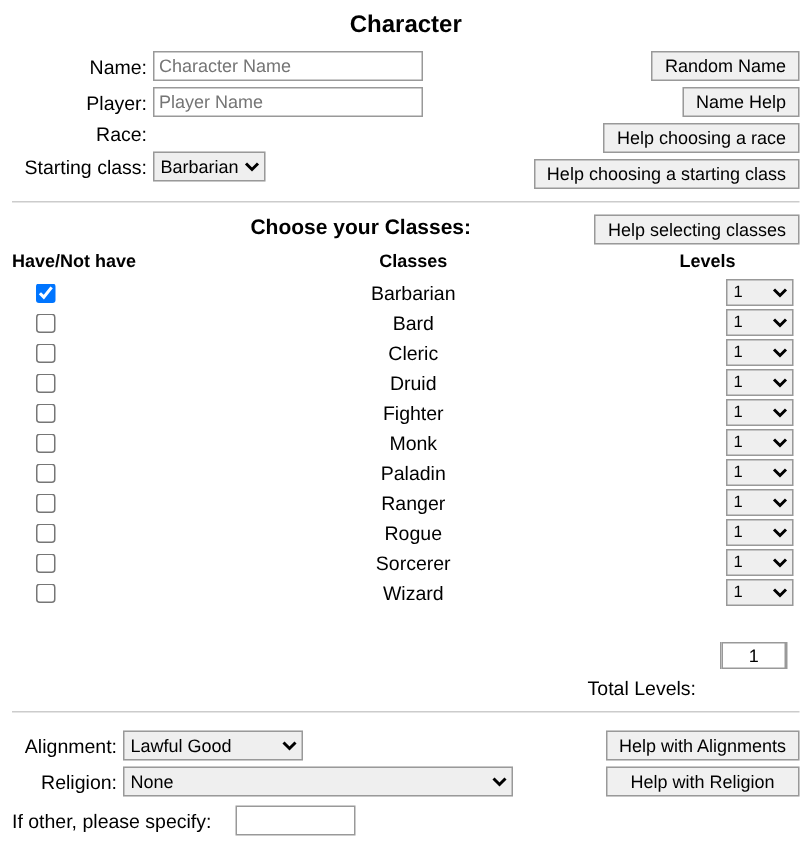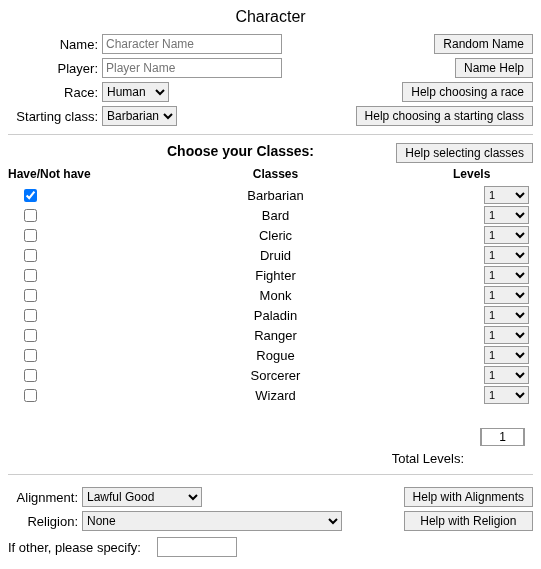--- a/index.html
+++ b/index.html
@@ -195,35 +195,34 @@
       gap: 4px;
     }
     input[type="checkbox"] {
       width: 13px;
       height: 13px;
     }
   </style>
 </head>
 <body>
 
-<div style="font-size:16px; font-weight:normal; text-align:center; margin-bottom:8px;">Character</div>
+<div style="font-size:16px; font-weight:bold; text-align:center; margin-bottom:8px;">Character</div>
 
 <div class="top-section">
   <div class="form-fields">
     <div class="form-row">
       <label>Name:</label>
       <input type="text" value="" placeholder="Character Name" style="">
     </div>
     <div class="form-row">
       <label>Player:</label>
       <input type="text" value="" placeholder="Player Name" style="">
     </div>
     <div class="form-row">
       <label>Race:</label>
-      <select><option value="Human">Human</option><option value="Elf">Elf</option><option value="Dwarf">Dwarf</option><option value="Halfling">Halfling</option><option value="Half-Elf">Half-Elf</option><option value="Half-Orc">Half-Orc</option><option value="Gnome">Gnome</option></select>
     </div>
     <div class="form-row">
       <label>Starting class:</label>
       <select><option value="Barbarian">Barbarian</option><option value="Bard">Bard</option><option value="Cleric">Cleric</option><option value="Druid">Druid</option><option value="Fighter">Fighter</option><option value="Monk">Monk</option><option value="Paladin">Paladin</option><option value="Ranger">Ranger</option><option value="Rogue">Rogue</option><option value="Sorcerer">Sorcerer</option><option value="Wizard">Wizard</option></select>
     </div>
   </div>
 
   <div class="buttons-right">
     <button class="btn">Random Name</button>
     <button class="btn">Name Help</button>

